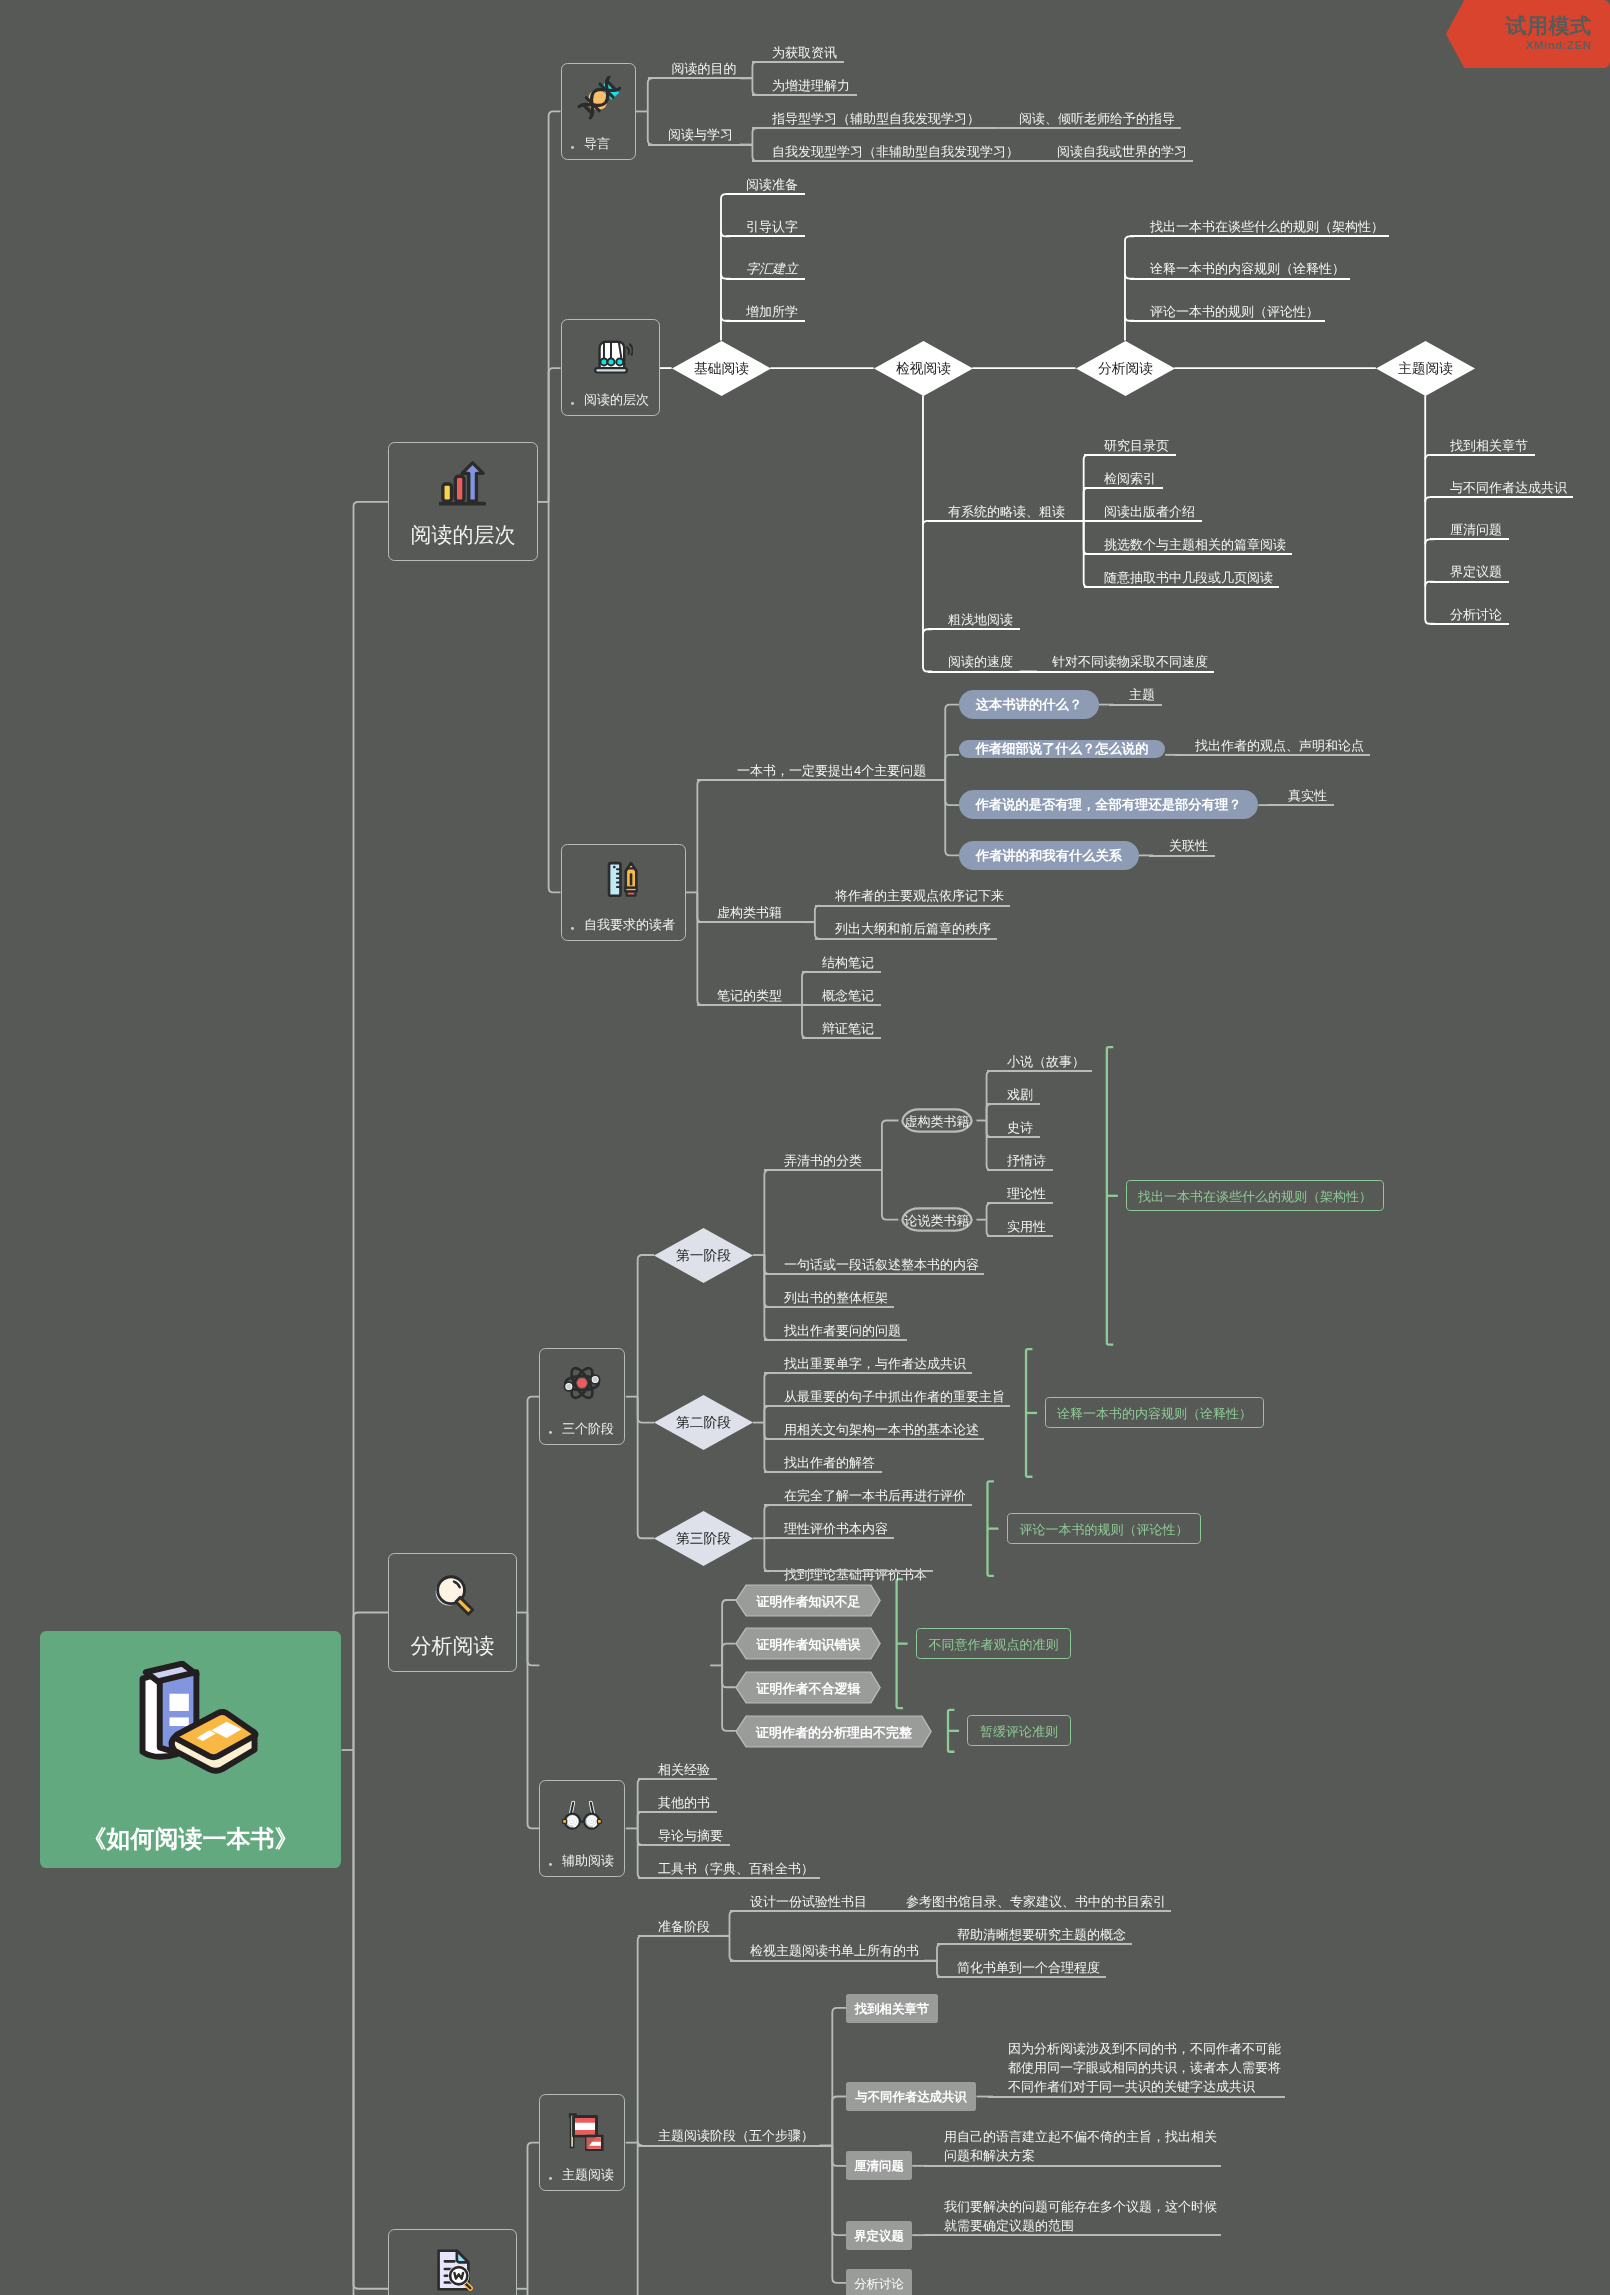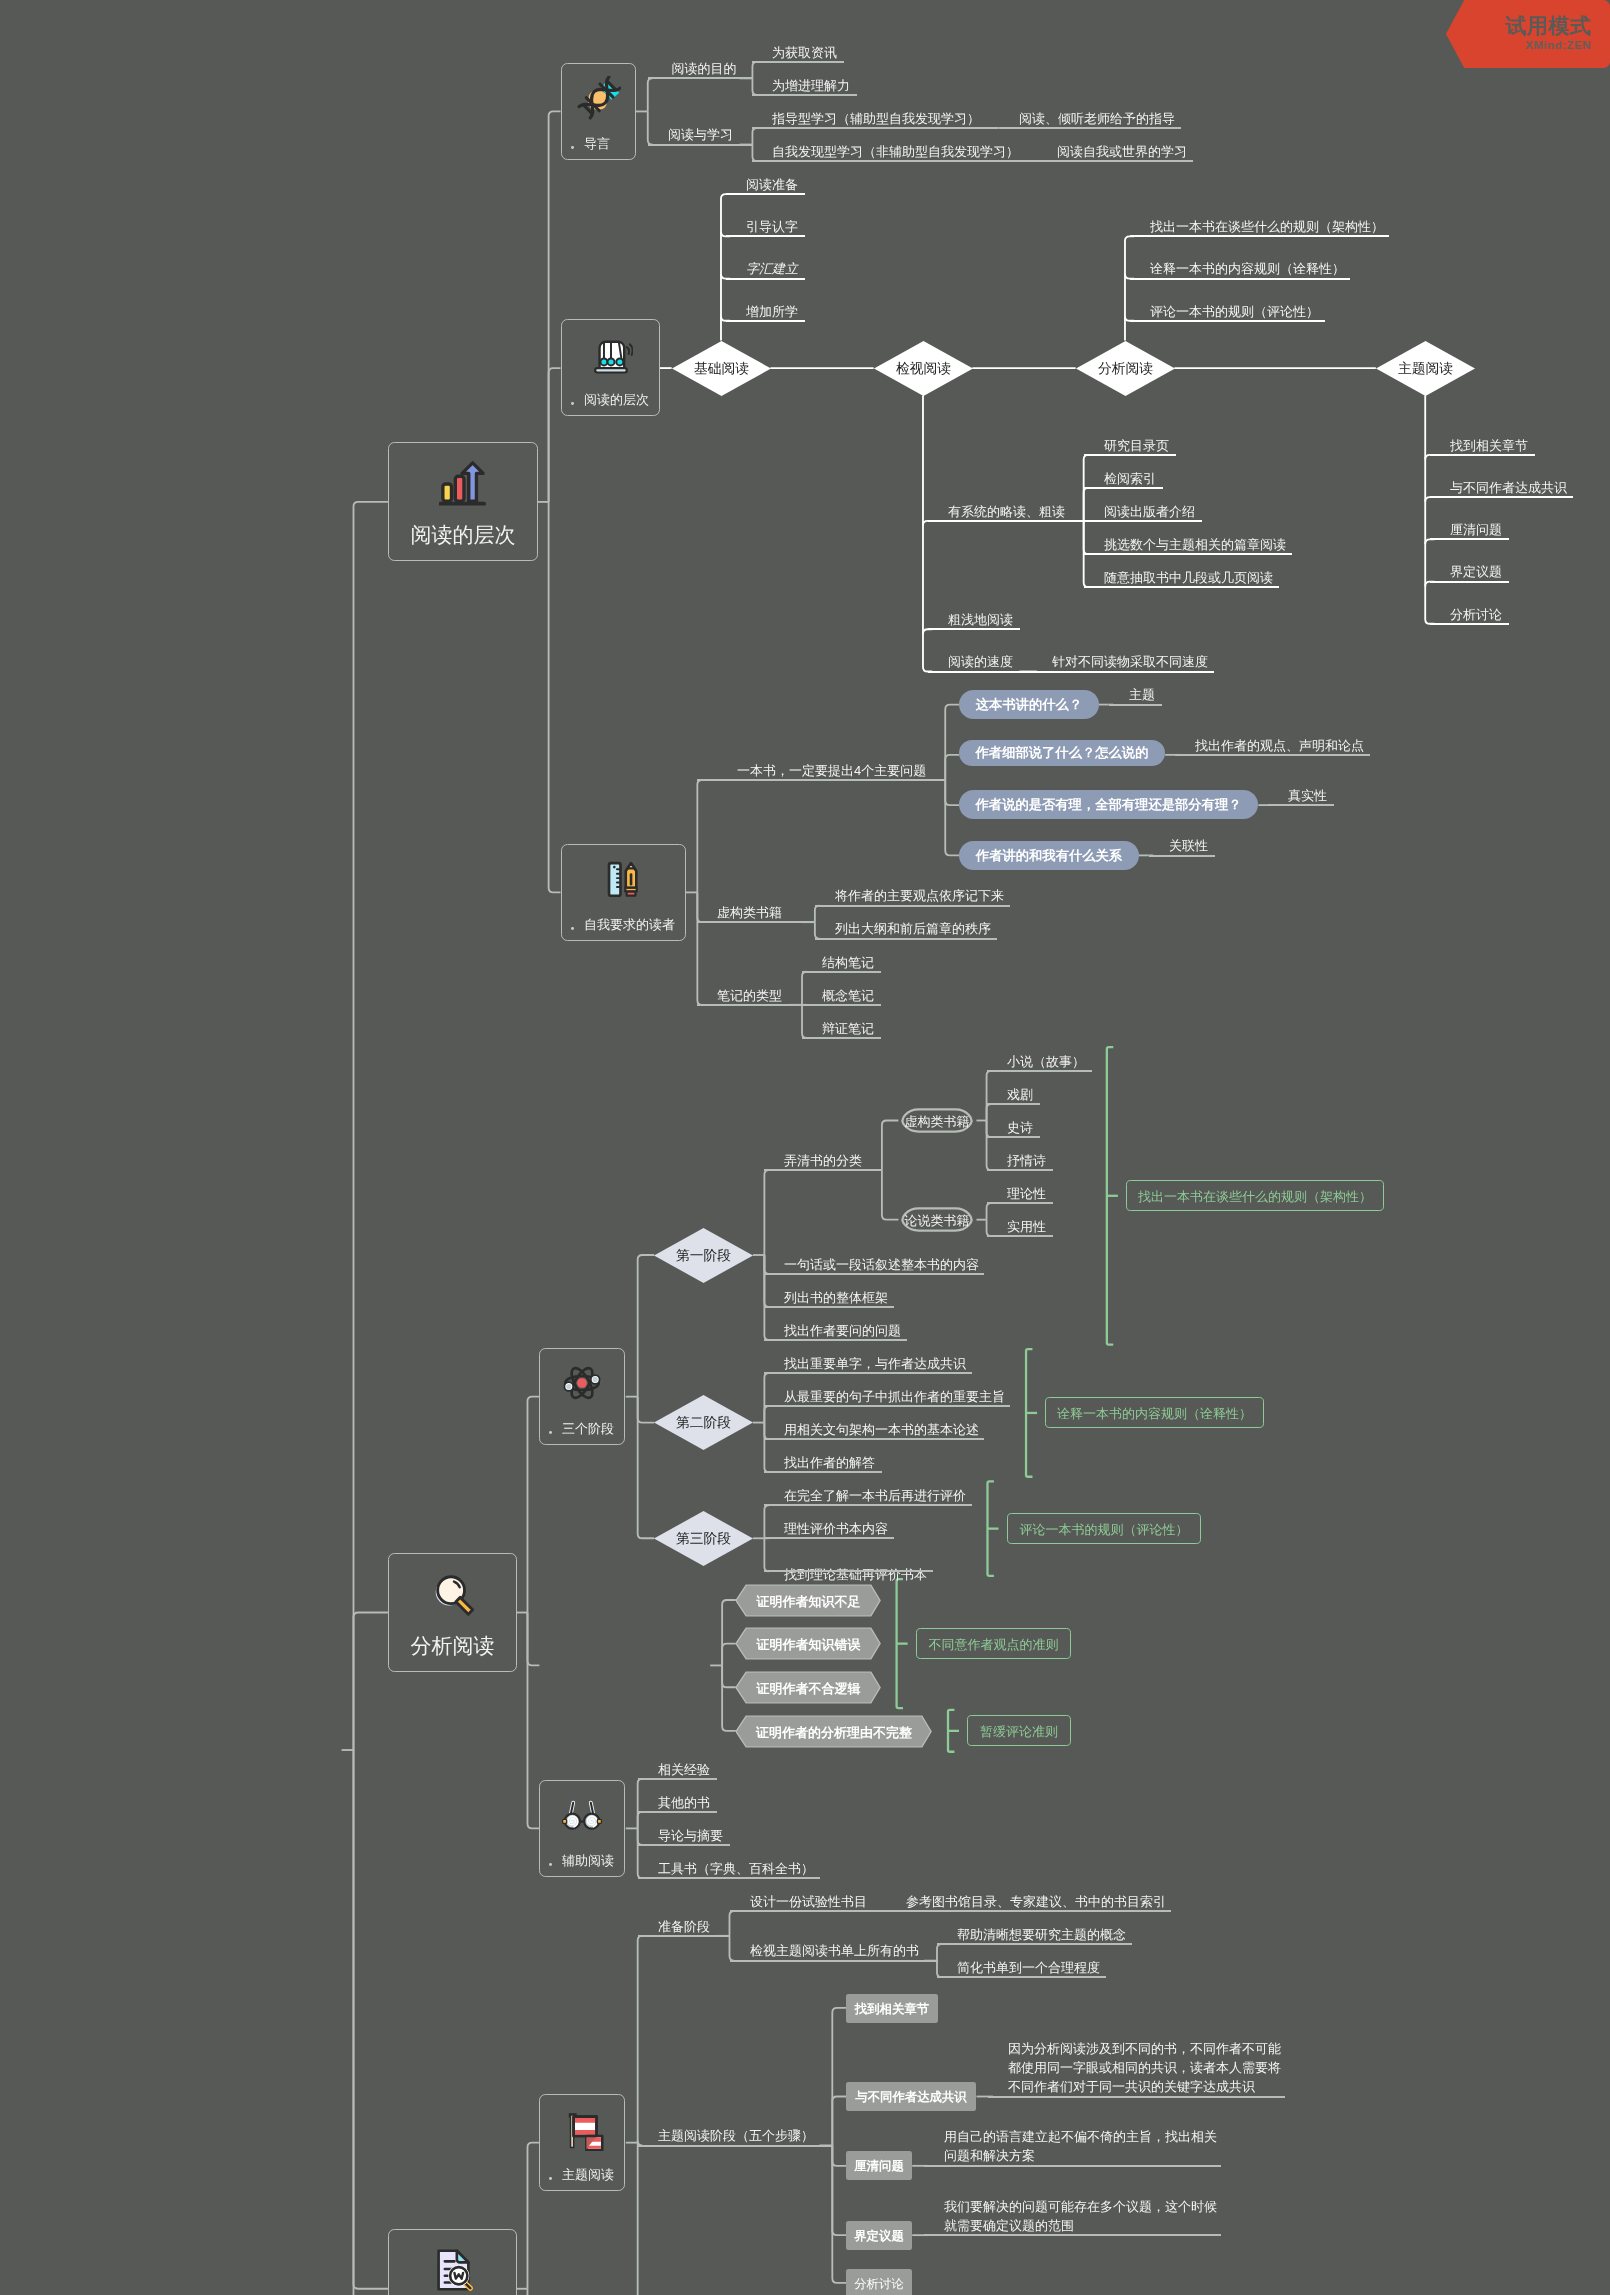--- a/index.html
+++ b/index.html
@@ -278,20 +278,36 @@
       <path d="M2411 2604.765625h24" fill="none" stroke="#8fcb96" stroke-width="5" stroke-linecap="butt"></path>
       <path d="M2249 2938.765625H2239Q2235 2938.765625 2235 2942.765625V3212.765625Q2235 3216.765625 2239 3216.765625H2249" fill="none" stroke="#8fcb96" stroke-width="5" stroke-linecap="butt"></path>
       <path d="M2235 3077.765625h24" fill="none" stroke="#8fcb96" stroke-width="5" stroke-linecap="butt"></path>
       <path d="M2165 3226.765625H2155Q2151 3226.765625 2151 3230.765625V3428.765625Q2151 3432.765625 2155 3432.765625H2165" fill="none" stroke="#8fcb96" stroke-width="5" stroke-linecap="butt"></path>
       <path d="M2151 3329.765625h24" fill="none" stroke="#8fcb96" stroke-width="5" stroke-linecap="butt"></path>
       <path d="M1967 3439.765625H1957Q1953 3439.765625 1953 3443.765625V3716.765625Q1953 3720.765625 1957 3720.765625H1967" fill="none" stroke="#8fcb96" stroke-width="5" stroke-linecap="butt"></path>
       <path d="M1953 3580.265625h24" fill="none" stroke="#8fcb96" stroke-width="5" stroke-linecap="butt"></path>
       <path d="M2079 3724.765625H2069Q2065 3724.765625 2065 3728.765625V3811.765625Q2065 3815.765625 2069 3815.765625H2079" fill="none" stroke="#8fcb96" stroke-width="5" stroke-linecap="butt"></path>
       <path d="M2065 3770.265625h24" fill="none" stroke="#8fcb96" stroke-width="5" stroke-linecap="butt"></path>
     </svg>
+<div class="node n-root" style="left: 40px; top: 1631px; width: 301px; height: 237px;">
+      <div class="icon">
+        <svg viewBox="0 0 130 106">
+          <path d="M20 16 L52 6 L52 86 q-20 6 -32 -2 Z" fill="#ffffff" stroke="#231f20" stroke-width="5.5" stroke-linejoin="round"></path>
+          <path d="M23 10 L57 2 L70 12 L36 20 Z" fill="#ccd2f0" stroke="#231f20" stroke-width="5.5" stroke-linejoin="round"></path>
+          <path d="M36 18 L70 10 L70 78 q-20 8 -34 2 Z" fill="#8296e0" stroke="#231f20" stroke-width="5.5" stroke-linejoin="round"></path>
+          <path d="M45 30 H63 V46 H45 Z" fill="#ffffff"></path>
+          <path d="M45 52 H63 V60 H45 Z" fill="#ffffff"></path>
+          <path d="M50 70 q-6 6 0 13 L82 100 q6 3 12 0 L124 82 L124 68 L92 56 Z" fill="#fdf0d0" stroke="#231f20" stroke-width="5.5" stroke-linejoin="round"></path>
+          <path d="M52 68 L90 48 q4 -2 8 0 L124 66 q2 2 0 3 L90 88 q-4 2 -8 0 L52 72 q-2 -2 0 -4 Z" fill="#f9b743" stroke="#231f20" stroke-width="5.5" stroke-linejoin="round"></path>
+          <path d="M84 64 L98 56 L112 63 L98 71 Z" fill="#ffffff"></path>
+          <path d="M70 71 L82 64 L88 67 L76 74 Z" fill="#ffffff"></path>
+        </svg>
+      </div>
+      <span class="rtext">《如何阅读一本书》</span>
+    </div>
     <div class="node n-branch" style="left: 388px; top: 442px; width: 150px; height: 119px;">
       <div class="icon">
         <svg viewBox="0 0 100 100">
           <path d="M62 88V30H48L70 8l22 22H78v58z" fill="#8296e0" stroke="#2b2b2b" stroke-width="7" stroke-linejoin="round"></path>
           <rect x="34" y="36" width="18" height="52" rx="6" fill="#ec5c5c" stroke="#2b2b2b" stroke-width="7"></rect>
           <rect x="8" y="52" width="18" height="36" rx="6" fill="#f9d34e" stroke="#2b2b2b" stroke-width="7"></rect>
           <path d="M2 93h92" stroke="#2b2b2b" stroke-width="8" stroke-linecap="round"></path>
         </svg>
       </div>
       <span class="btext">阅读的层次</span>
@@ -416,21 +432,21 @@
       <div class="cdot"></div>
       <span class="ctext">自我要求的读者</span>
     </div>
     <div class="node n-plain" style="left: 697px; top: 761px; width: 235px; height: 19px; line-height: 19px; padding-left: 40px;">一本书，一定要提出4个主要问题</div>
     <div class="ul" style="left: 697px; top: 779px; width: 248px; background: rgb(182, 188, 182);"></div>
     <div class="node n-pill" style="left: 959px; top: 690px; width: 140px; height: 29px;">
       <span class="">这本书讲的什么？</span>
     </div>
     <div class="node n-plain" style="left: 1109px; top: 685px; width: 53px; height: 19px; line-height: 19px; padding-left: 20px;">主题</div>
     <div class="ul" style="left: 1109px; top: 704px; width: 53px; background: rgb(182, 188, 182);"></div>
-    <div class="node n-pill" style="left: 959px; top: 740px; width: 206px; height: 26px;">
+    <div class="node n-pill" style="left: 959px; top: 740px; width: 206px; height: 18px;">
       <span class="">作者细部说了什么？怎么说的</span>
     </div>
     <div class="node n-plain" style="left: 1175px; top: 736px; width: 195px; height: 19px; line-height: 19px; padding-left: 20px;">找出作者的观点、声明和论点</div>
     <div class="ul" style="left: 1175px; top: 754px; width: 195px; background: rgb(182, 188, 182);"></div>
     <div class="node n-pill" style="left: 959px; top: 790px; width: 299px; height: 29px;">
       <span class="">作者说的是否有理，全部有理还是部分有理？</span>
     </div>
     <div class="node n-plain" style="left: 1268px; top: 786px; width: 66px; height: 19px; line-height: 19px; padding-left: 20px;">真实性</div>
     <div class="ul" style="left: 1268px; top: 804px; width: 66px; background: rgb(182, 188, 182);"></div>
     <div class="node n-pill" style="left: 959px; top: 841px; width: 180px; height: 29px;">

